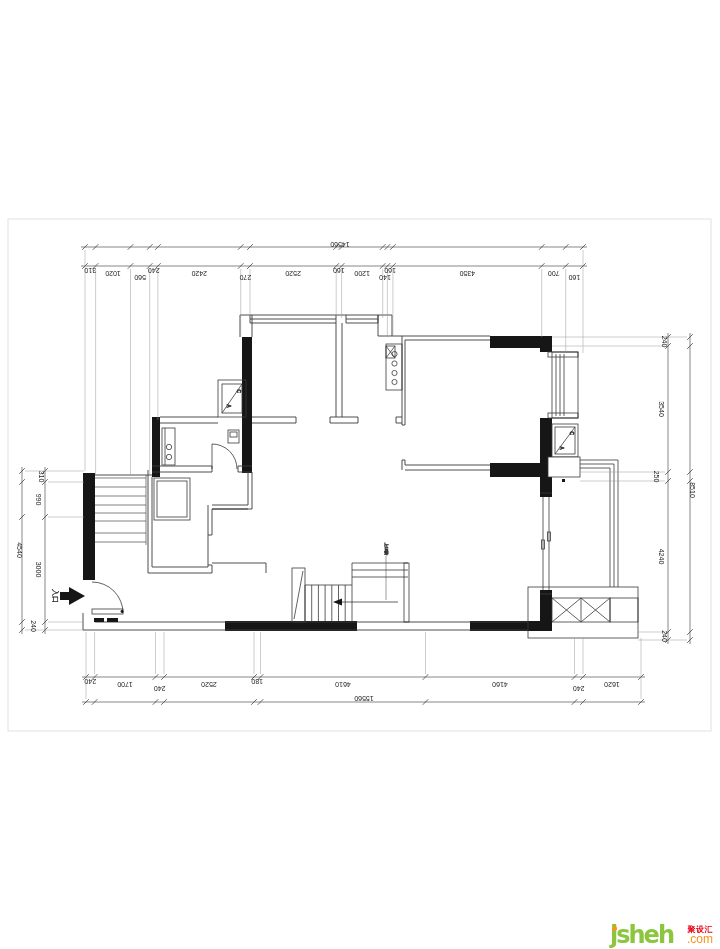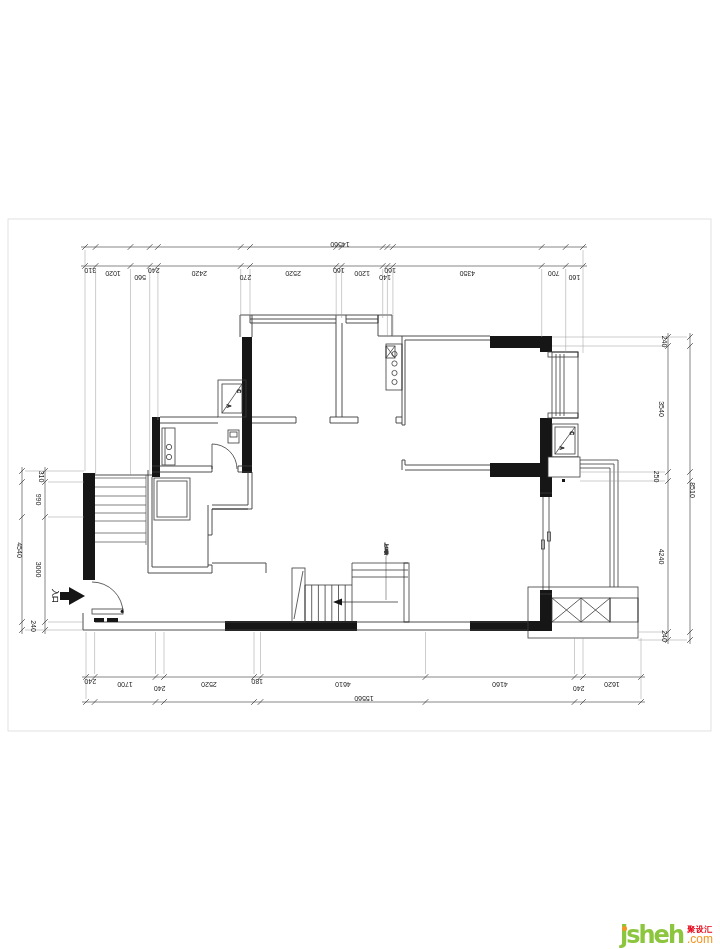--- a/index.html
+++ b/index.html
@@ -4,21 +4,21 @@
 <style>
   html,body{margin:0;padding:0;background:#ffffff;}
   #sheet{position:relative;width:720px;height:949px;background:#fff;overflow:hidden;
          font-family:"Liberation Sans",sans-serif;}
   svg text{font-family:"Liberation Sans",sans-serif;fill:#222;}
   .logo{position:absolute;right:7px;bottom:4px;display:flex;align-items:flex-end;}
   .logo-brand{font-family:"DejaVu Sans",sans-serif;font-weight:bold;font-size:24px;
               color:#8CC63E;letter-spacing:-2px;line-height:0.8;}
   .logo-dot{position:absolute;left:2px;top:0px;width:5px;height:5px;border-radius:50%;
             background:#F7941D;}
-  .logo-side{display:flex;flex-direction:column;align-items:center;margin-left:4px;}
+  .logo-side{display:flex;flex-direction:column;align-items:flex-end;margin-left:14px;}
   .logo-cn{color:#E60012;font-size:8px;font-weight:bold;letter-spacing:0.5px;line-height:1;}
   .logo-tld{color:#F7941D;font-size:12px;font-weight:normal;line-height:0.9;}
 </style>
 </head>
 <body>
 
 <div id="sheet">
 <svg id="plan" width="720" height="949" viewBox="0 0 720 949">
 
   <rect x="8" y="219" width="703" height="512" fill="none" stroke="#d9d9d9" stroke-width="0.8"></rect>

